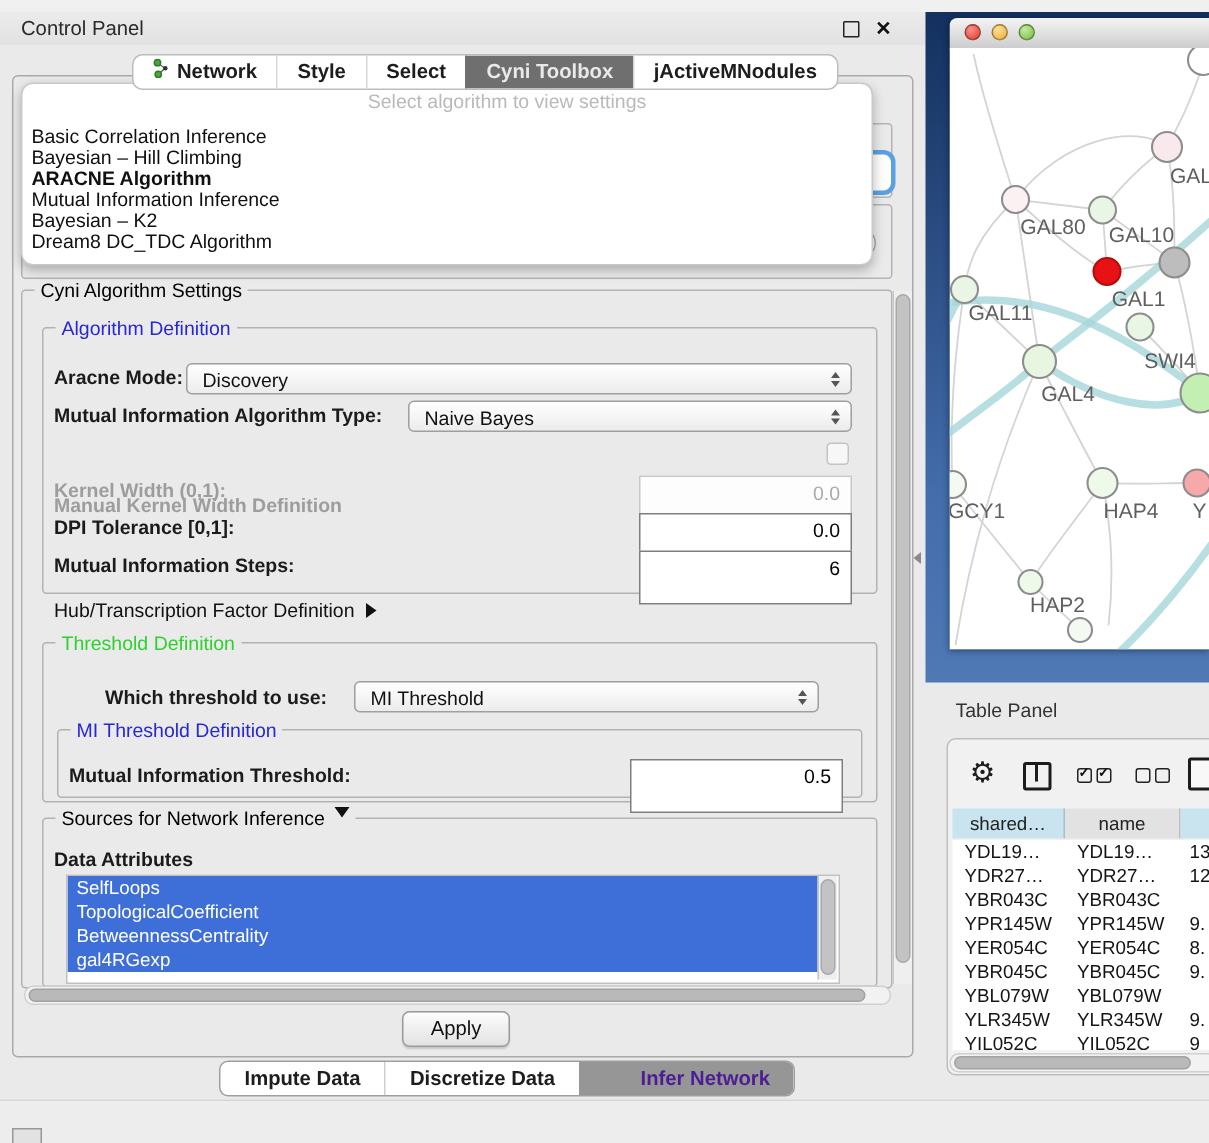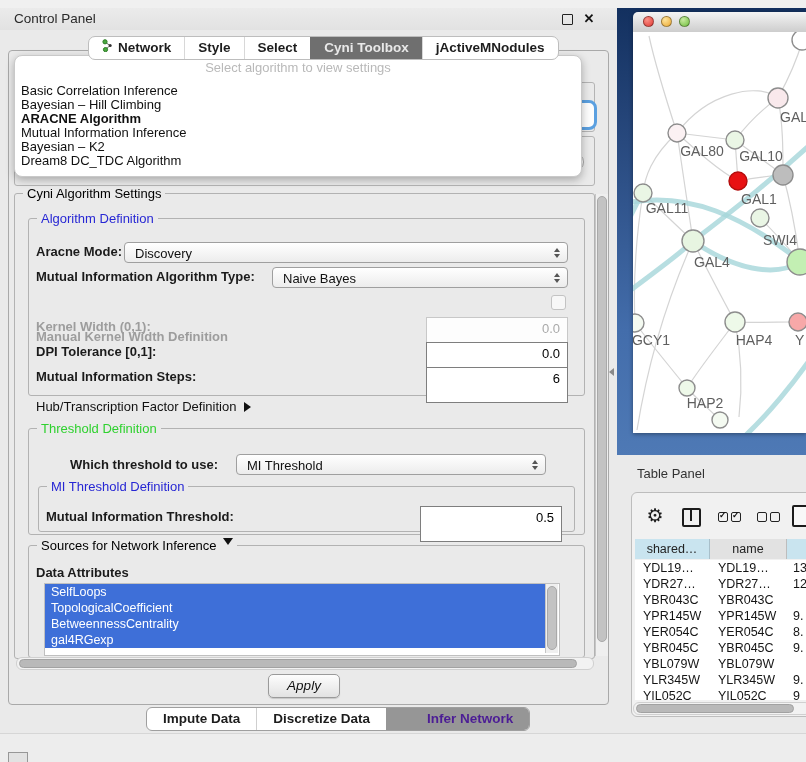--- a/index.html
+++ b/index.html
@@ -26,21 +26,21 @@
   .bottom-tabbar .seg + .seg{border-left:1px solid #cfcfcf;}
   .bottom-tabbar .seg.sel{background:#969696;color:#4c1d95;border-left-color:#969696;padding-left:40px;}
   
   .innerboxA{left:14px;top:82px;width:579px;height:48px;border:1px solid #b4b4b4;border-radius:3px;z-index:10;}
   .focus-combo-sliver{left:571px;top:100px;width:20px;height:24px;border:3px solid #5ba0e0;border-radius:8px;background:#fdfdfd;z-index:11;}
   .innerboxB{left:14px;top:136px;width:579px;height:48px;border:1px solid #b4b4b4;border-radius:3px;z-index:10;}
   .comboB-sliver{left:34px;top:152px;width:550px;height:20px;border:1px solid #a6a6a6;border-radius:10px;background:#fbfbfb;
                  font-size:13px;line-height:20px;color:#b5b5b5;padding-left:14px;overflow:hidden;z-index:11;box-sizing:border-box;}
   .dropdown{left:14px;top:55px;width:566px;height:120px;background:#fff;border:1px solid #c9c9c9;border-radius:8px;
             box-shadow:0 3px 8px rgba(0,0,0,.28);z-index:50;}
-  .dd-placeholder{left:0;top:4px;width:566px;text-align:center;font-size:13px;color:#b9b9b9;}
+  .dd-placeholder{left:0;top:4px;width:566px;text-align:center;font-size:13px;color:#b9b9b9;padding-left:40px;}
   .dd-items{left:6px;top:28px;width:554px;}
   .dd-item{height:14px;line-height:14px;font-size:13px;color:#101010;white-space:nowrap;}
   .dd-item.bold{font-weight:bold;}
   
   .group{border:1px solid #b2b2b2;border-radius:3px;}
   .group>.glabel{position:absolute;top:-8px;left:8px;background:#eaeaea;padding:0 4px;font-size:13px;white-space:nowrap;}
   .glabel.blue{color:#2727d4;}
   .glabel.green{color:#2fd12f;}
   .lbl{font-size:13px;font-weight:bold;color:#1b1b1b;white-space:nowrap;height:16px;line-height:16px;}
   .lbl.dim{color:#9d9d9d;}
@@ -60,21 +60,21 @@
   
   .vsb{background:#efefef;border-left:1px solid #c6c6c6;}
   .vsb .thumb{position:absolute;left:1px;right:1px;border-radius:6px;background:#c3c3c3;border:1px solid #a9a9a9;}
   .hsb{background:#f2f2f2;border:1px solid #d0d0d0;border-radius:6px;}
   .hsb .thumb{position:absolute;top:1px;bottom:1px;border-radius:5px;background:#b9b9b9;border:1px solid #a2a2a2;}
   
   .attrlist{background:#fff;border:1px solid #c0c0c0;overflow:hidden;}
   .attr-item{height:16px;line-height:16px;background:#3e6fd8;color:#fff;font-size:12.5px;padding-left:6px;margin-right:13px;white-space:nowrap;}
   .apply-btn{left:268px;top:674px;width:70px;height:22px;border:1px solid #9a9a9a;border-radius:5px;
              background:linear-gradient(#fdfdfd,#e2e2e2);font-size:13.5px;line-height:22px;text-align:center;color:#111;
-             box-shadow:0 1px 1px rgba(0,0,0,.15);font-style:italic;}
+             box-shadow:0 1px 1px rgba(0,0,0,.15);}
   .bottomstrip{left:0;top:733px;width:806px;height:29px;background:#ededed;border-top:1px solid #d6d6d6;}
   .partial-box{left:8px;top:752px;width:18px;height:14px;border:1px solid #979797;background:#e2e2e2;}
   .split-handle{left:609px;top:368px;width:0;height:0;border-right:5px solid #8a8a8a;border-top:4px solid transparent;border-bottom:4px solid transparent;}
   
   .desktop{left:617px;top:8px;width:189px;height:447px;
            background:linear-gradient(180deg,#13305f 0%,#28497e 30%,#436dab 72%,#4e79b5 100%);}
   .netwin{left:633px;top:12px;width:173px;height:421px;border-radius:5px 0 0 0;overflow:hidden;box-shadow:0 1px 4px rgba(0,0,0,.4);}
   .titlebar{left:0;top:0;width:173px;height:20px;background:linear-gradient(#f4f4f4,#cdcdcd);border-bottom:1px solid #999;}
   .light{position:absolute;top:4px;width:11px;height:11px;border-radius:50%;box-sizing:border-box;border:1px solid rgba(0,0,0,.35);}
   .light.red{left:10px;background:radial-gradient(circle at 35% 30%,#fb9187,#e03a34);}

